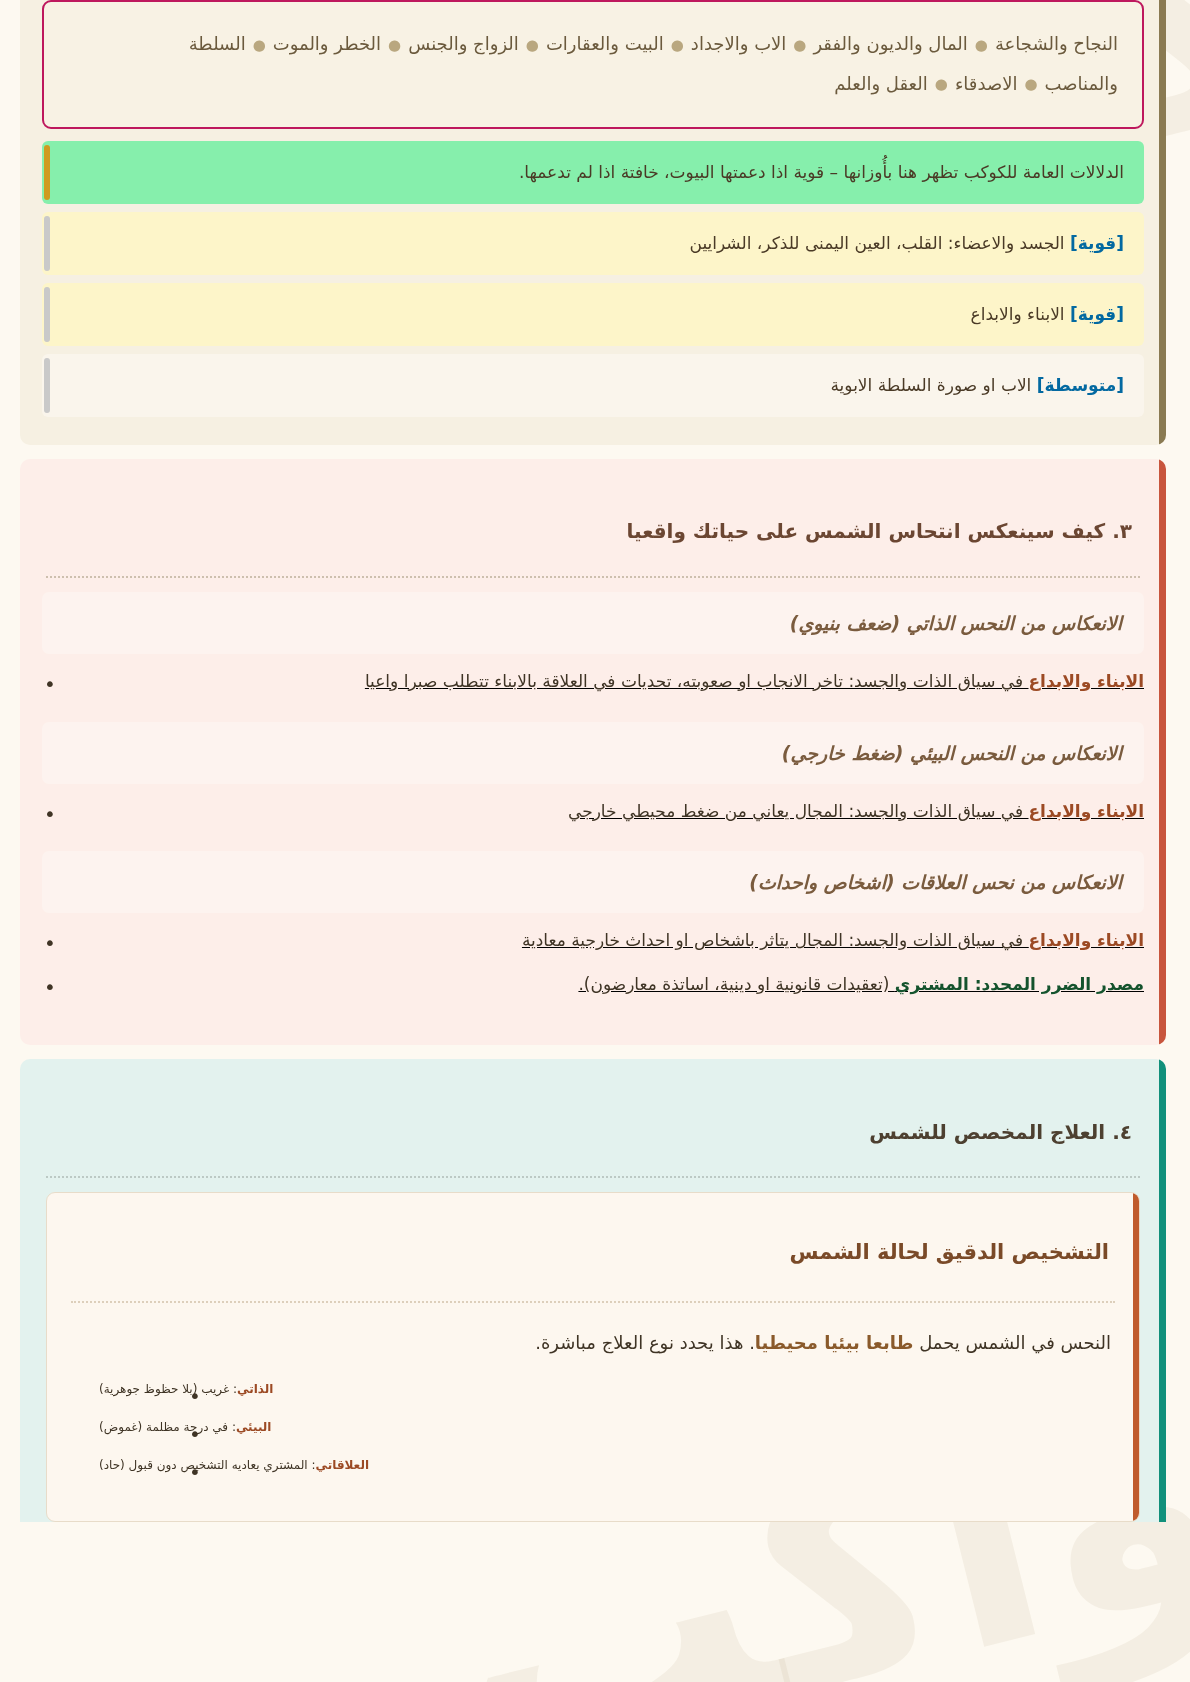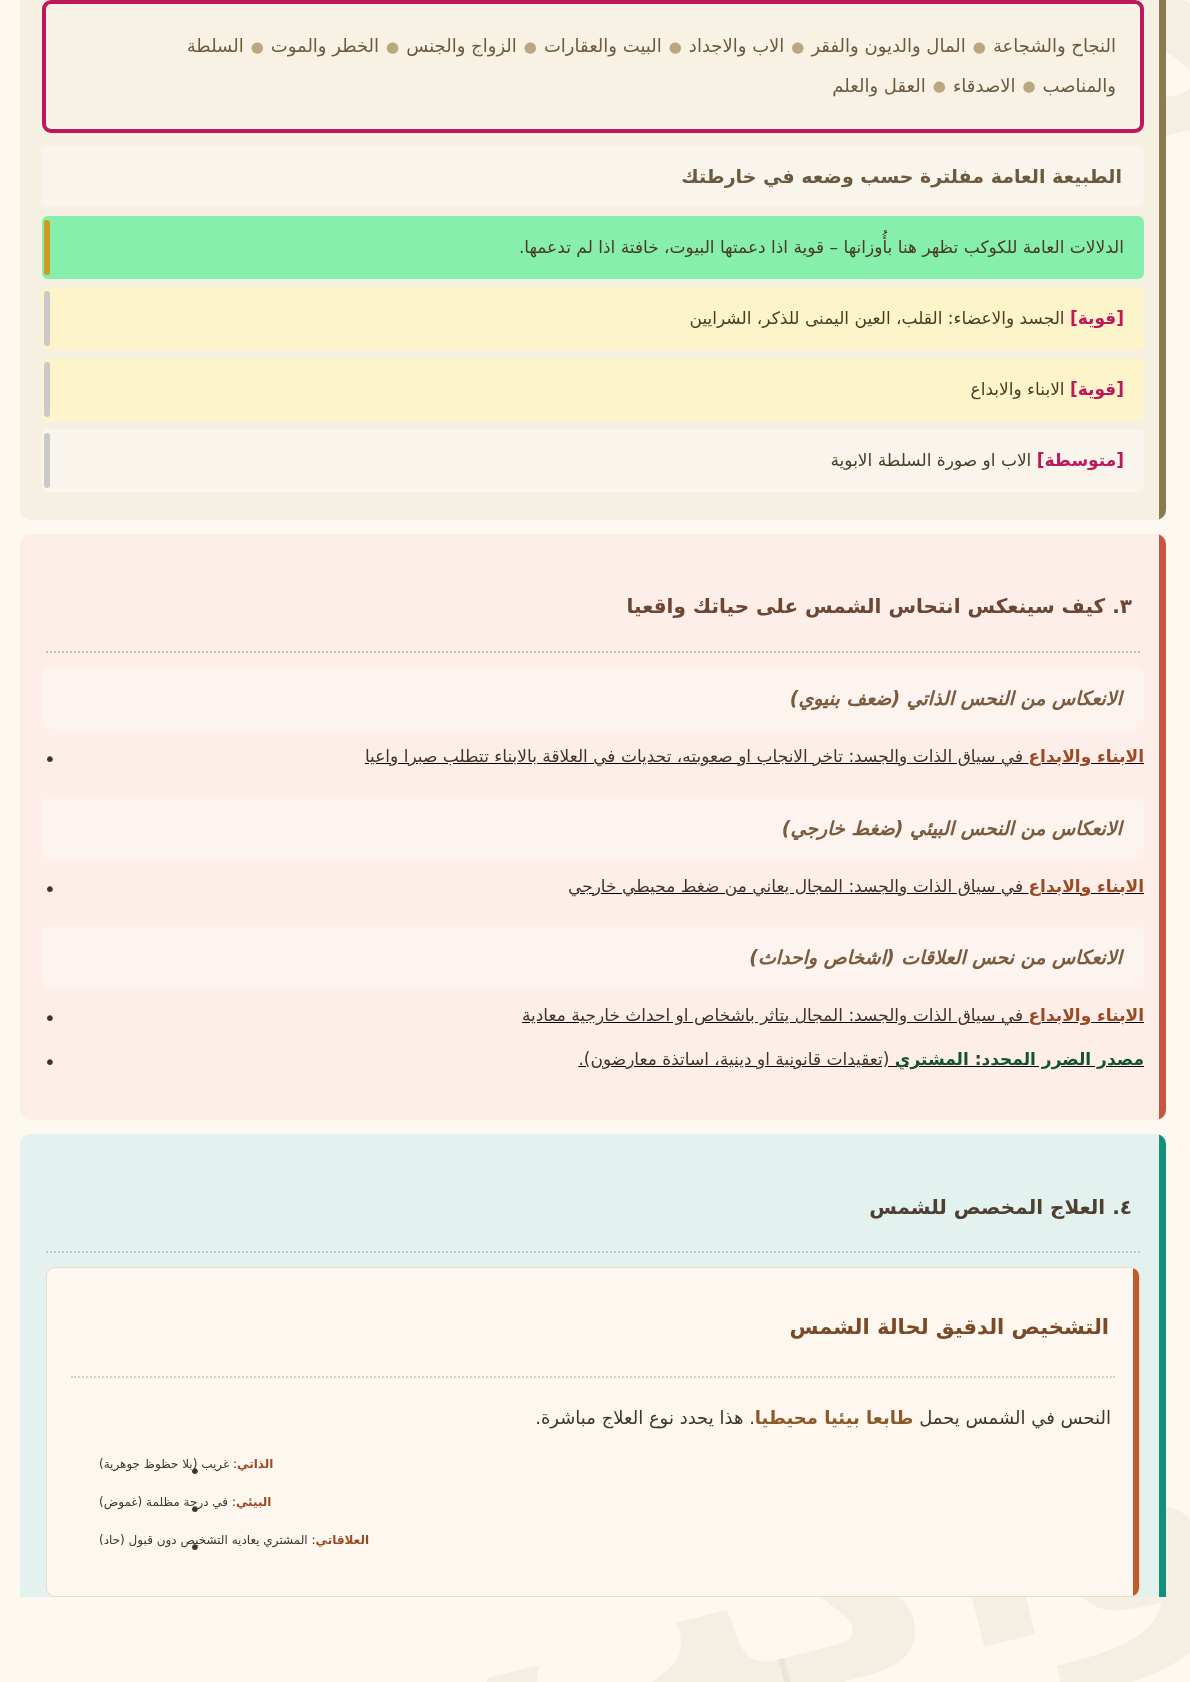--- a/index.html
+++ b/index.html
@@ -107,21 +107,21 @@
     font-weight: 700;
     color: #6b5a3d;
   }
   .strip-plain {
     background: #faf5ec;
     font-weight: 700;
   }
 
   .chips-box {
     background: #f8f2e4;
-    border: 4px solid #be185d;
+    border: 2px solid #be185d;
     border-radius: 9px;
     padding: 22px 24px 24px 24px;
     margin-bottom: 12px;
     text-align: right;
     line-height: 2.2;
     font-size: 18px;
     color: #6b5a3d;
     direction: rtl;
   }
   .chip-sep { color: #b9a77f; padding: 0 7px; font-size: 15px; vertical-align: middle; }
@@ -144,21 +144,21 @@
     left: 2px;
     width: 6px;
     border-radius: 3px;
   }
   .ind-note   { background: #86efac; }
   .ind-note::after   { background: #cf9b20; }
   .ind-strong { background: #fdf5c9; }
   .ind-strong::after { background: #c9c9c9; }
   .ind-mid    { background: #faf5ec; }
   .ind-mid::after    { background: #c9c9c9; }
-  .tag-bold { font-weight: 700; color: #be185d; text-align: right; }
+  .tag-bold { font-weight: 700; color: #0369a1; text-align: right; }
 
   
   .sub-head {
     background: #fdf3ef;
     border-radius: 7px;
     padding: 20px 22px;
     margin: 4px 0 6px 0;
     text-align: right;
     font-size: 19px;
     font-weight: 700;
@@ -265,21 +265,20 @@
 
 <div class="page">
 
   <section class="card card-cream">
 
 
     <div class="chips-box">
       <span>النجاح والشجاعة</span><span class="chip-sep">●</span><span>المال والديون والفقر</span><span class="chip-sep">●</span><span>الاب والاجداد</span><span class="chip-sep">●</span><span>البيت والعقارات</span><span class="chip-sep">●</span><span>الزواج والجنس</span><span class="chip-sep">●</span><span>الخطر والموت</span><span class="chip-sep">●</span><span>السلطة والمناصب</span><span class="chip-sep">●</span><span>الاصدقاء</span><span class="chip-sep">●</span><span>العقل والعلم</span>
     </div>
 
-    <div class="strip strip-plain">الطبيعة العامة مفلترة حسب وضعه في خارطتك</div>
 
     <div class="ind-row ind-note">
       <span>الدلالات العامة للكوكب تظهر هنا بأُوزانها – قوية اذا دعمتها البيوت، خافتة اذا لم تدعمها.</span>
     </div>
 
     <div class="ind-row ind-strong">
       <span class="tag-bold">[قوية]</span>
       <span>الجسد والاعضاء: القلب، العين اليمنى للذكر، الشرايين</span>
     </div>
 

